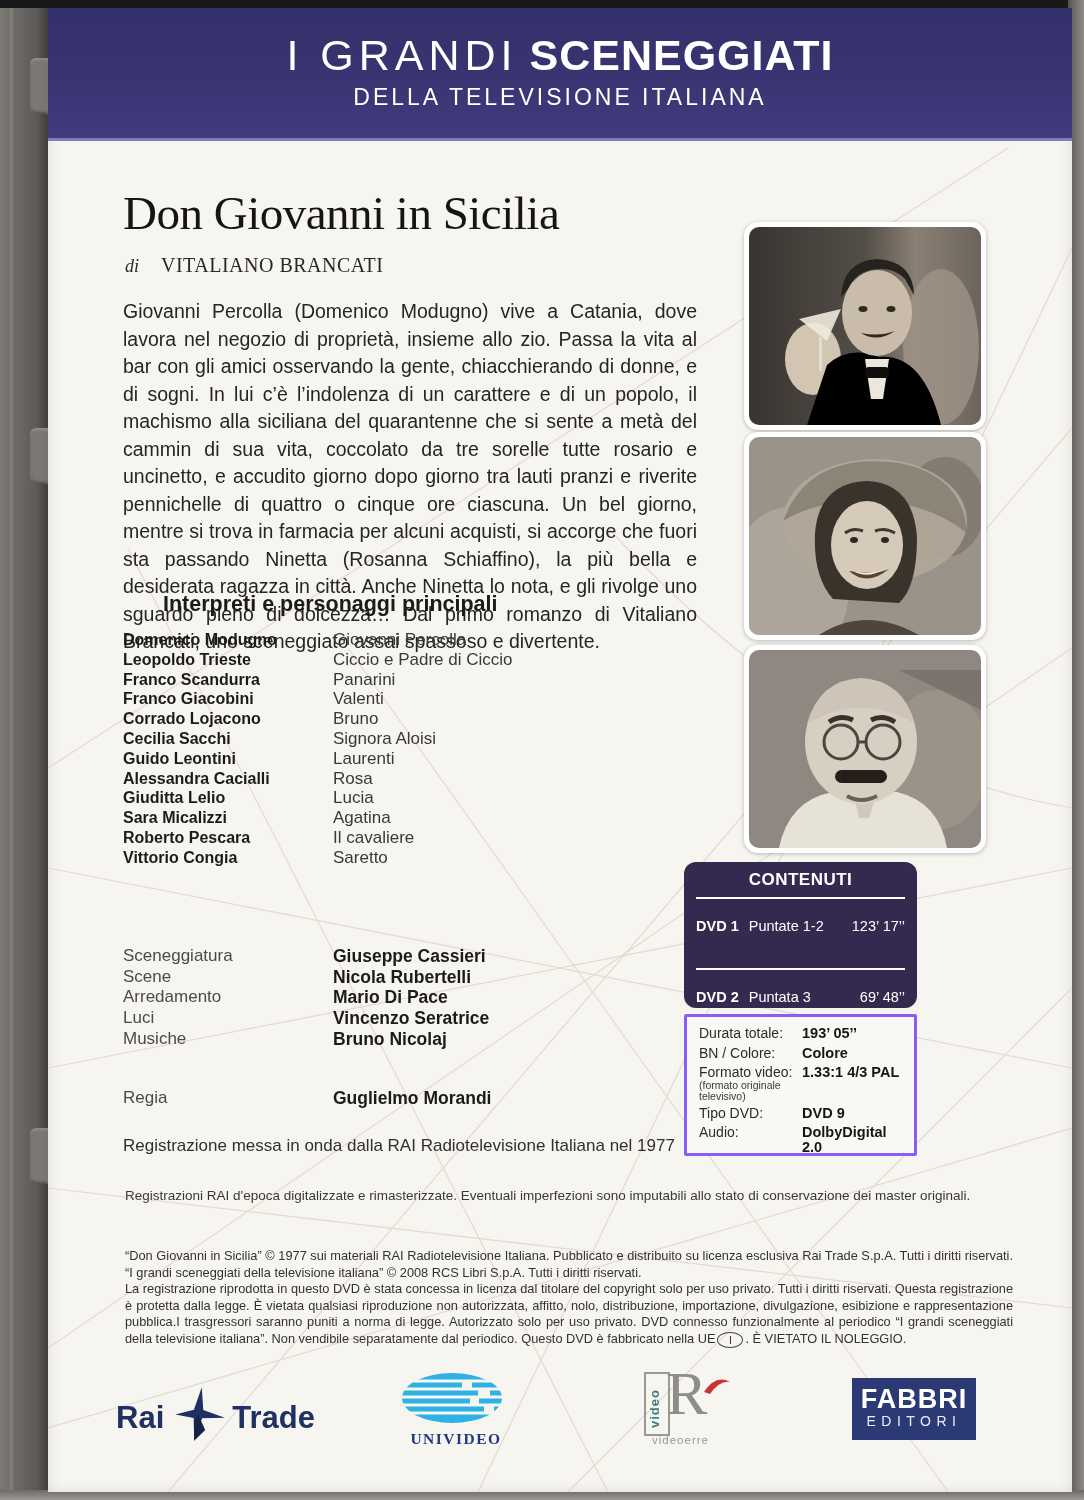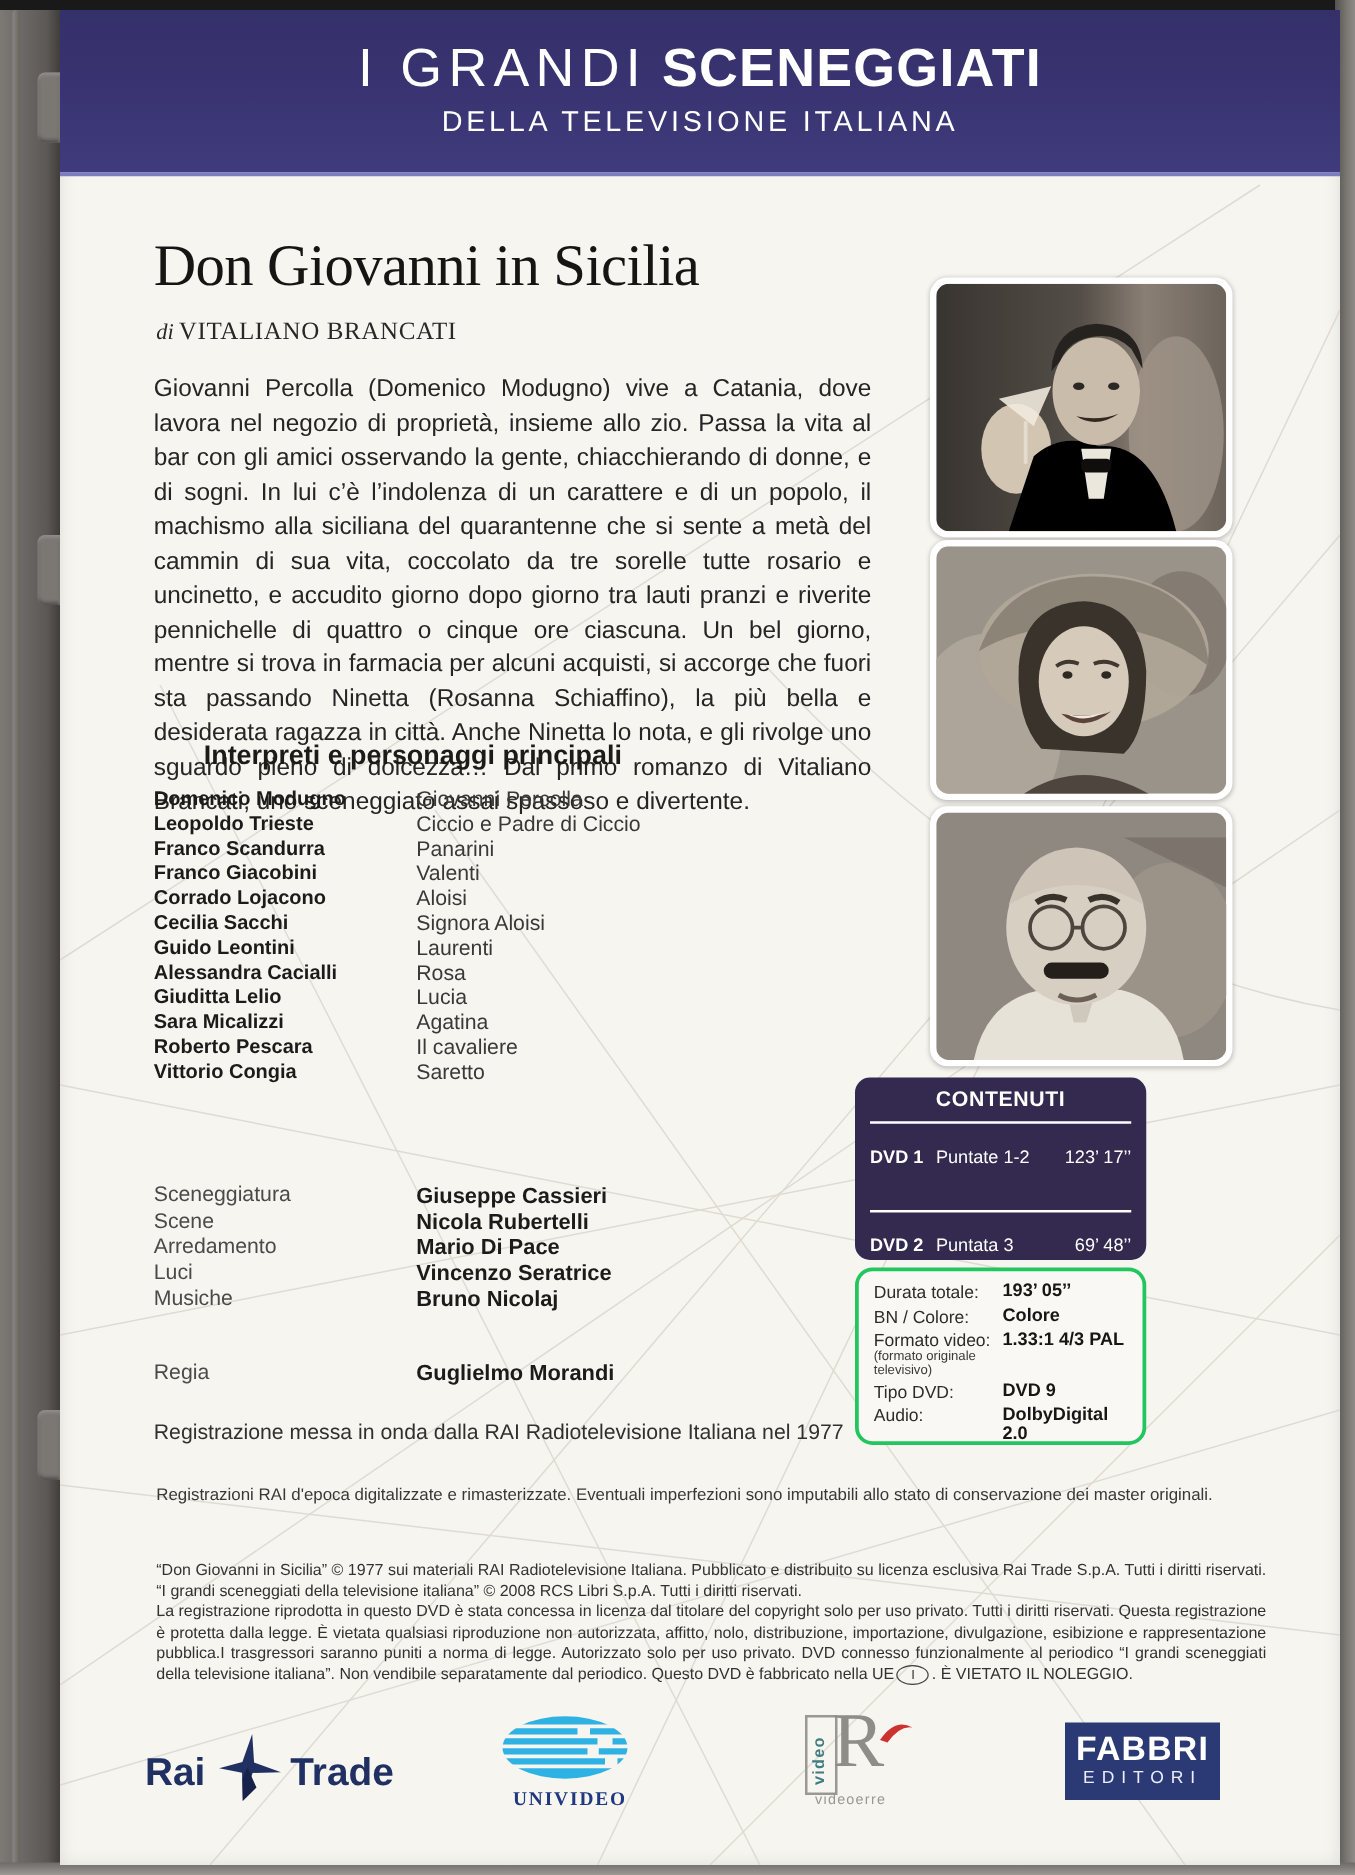--- a/index.html
+++ b/index.html
@@ -30,21 +30,21 @@
   .band .l1{margin-top:24px;font-size:43px;line-height:46px;}
   .band .l1 .light{font-weight:400;letter-spacing:5px;}
   .band .l1 .bold{font-weight:700;letter-spacing:1px;}
   .band .l2{font-size:23px;letter-spacing:3px;font-weight:400;margin-top:6px;}
 
   
   .title{position:absolute;left:75px;top:178px;font-family:"Liberation Serif",serif;
     font-size:47px;color:#171513;letter-spacing:-0.5px;}
   .author{position:absolute;left:77px;top:246px;font-family:"Liberation Serif",serif;
     font-size:20px;color:#2a2826;}
-  .author .di{font-style:italic;margin-right:4px;font-size:18px;}
+  .author .di{font-style:italic;margin-right:22px;font-size:18px;}
   .author .nm{letter-spacing:.5px;}
 
   .synopsis{position:absolute;left:75px;top:290px;width:574px;font-size:19.5px;line-height:27.5px;
     color:#262523;text-align:justify;}
 
   .cast-head{position:absolute;left:75px;top:584px;font-size:21.5px;font-weight:700;color:#1c1b1a;margin-left:40px;}
   .cast-rows{position:absolute;left:75px;top:622px;width:500px;}
   .cast-row{display:flex;line-height:19.8px;font-size:17px;}
   .cast-row .actor{width:210px;font-weight:700;color:#1c1b1a;font-size:16px;}
   .cast-row .role{color:#3a3936;}
@@ -76,21 +76,21 @@
     border-radius:12px;color:#fff;box-sizing:border-box;padding:8px 12px 10px;}
   .contenuti .ct{font-size:17px;font-weight:700;text-align:center;letter-spacing:.5px;margin-bottom:7px;}
   .ct-row{display:flex;font-size:14.5px;border-top:2px solid #fff;padding-top:19px;}
   .ct-row.second{margin-top:34px;}
   .ct-row .disc{font-weight:700;margin-right:10px;}
   .ct-row .lab{flex:1;}
   .ct-row .dur{text-align:right;}
 
   
   .specs{position:absolute;left:636px;top:1006px;width:233px;height:142px;background:#f9f8f4;
-    border:3px solid #22c55e;border-radius:14px;box-sizing:border-box;padding:9px 10px 6px 12px;}
+    border:3px solid #8b5cf6;border-radius:2px;box-sizing:border-box;padding:9px 10px 6px 12px;}
   .spec-row{display:flex;margin-bottom:4.5px;}
   .spec-row .sl{width:103px;font-size:14px;color:#2e2c29;line-height:15px;}
   .spec-row .sl .sub{display:block;font-size:10.5px;line-height:10.5px;color:#3c3a37;}
   .spec-row .sv{flex:1;font-size:14.5px;font-weight:700;color:#17161­5;color:#171615;line-height:15px;}
 
   
   .logos{position:absolute;left:0;top:1360px;width:1024px;height:100px;}
   .logo-rai{position:absolute;left:68px;top:18px;display:flex;align-items:center;
     color:#203063;font-weight:700;font-size:31px;justify-content:center;}
   .logo-rai .mark{margin:0 6px;}
@@ -172,21 +172,21 @@
         <div class="cast-row">
         <span class="actor">Franco Scandurra</span>
         <span class="role">Panarini</span>
       </div>
         <div class="cast-row">
         <span class="actor">Franco Giacobini</span>
         <span class="role">Valenti</span>
       </div>
         <div class="cast-row">
         <span class="actor">Corrado Lojacono</span>
-        <span class="role">Aloisi</span>
+        <span class="role">Bruno</span>
       </div>
         <div class="cast-row">
         <span class="actor">Cecilia Sacchi</span>
         <span class="role">Signora Aloisi</span>
       </div>
         <div class="cast-row">
         <span class="actor">Guido Leontini</span>
         <span class="role">Laurenti</span>
       </div>
         <div class="cast-row">

